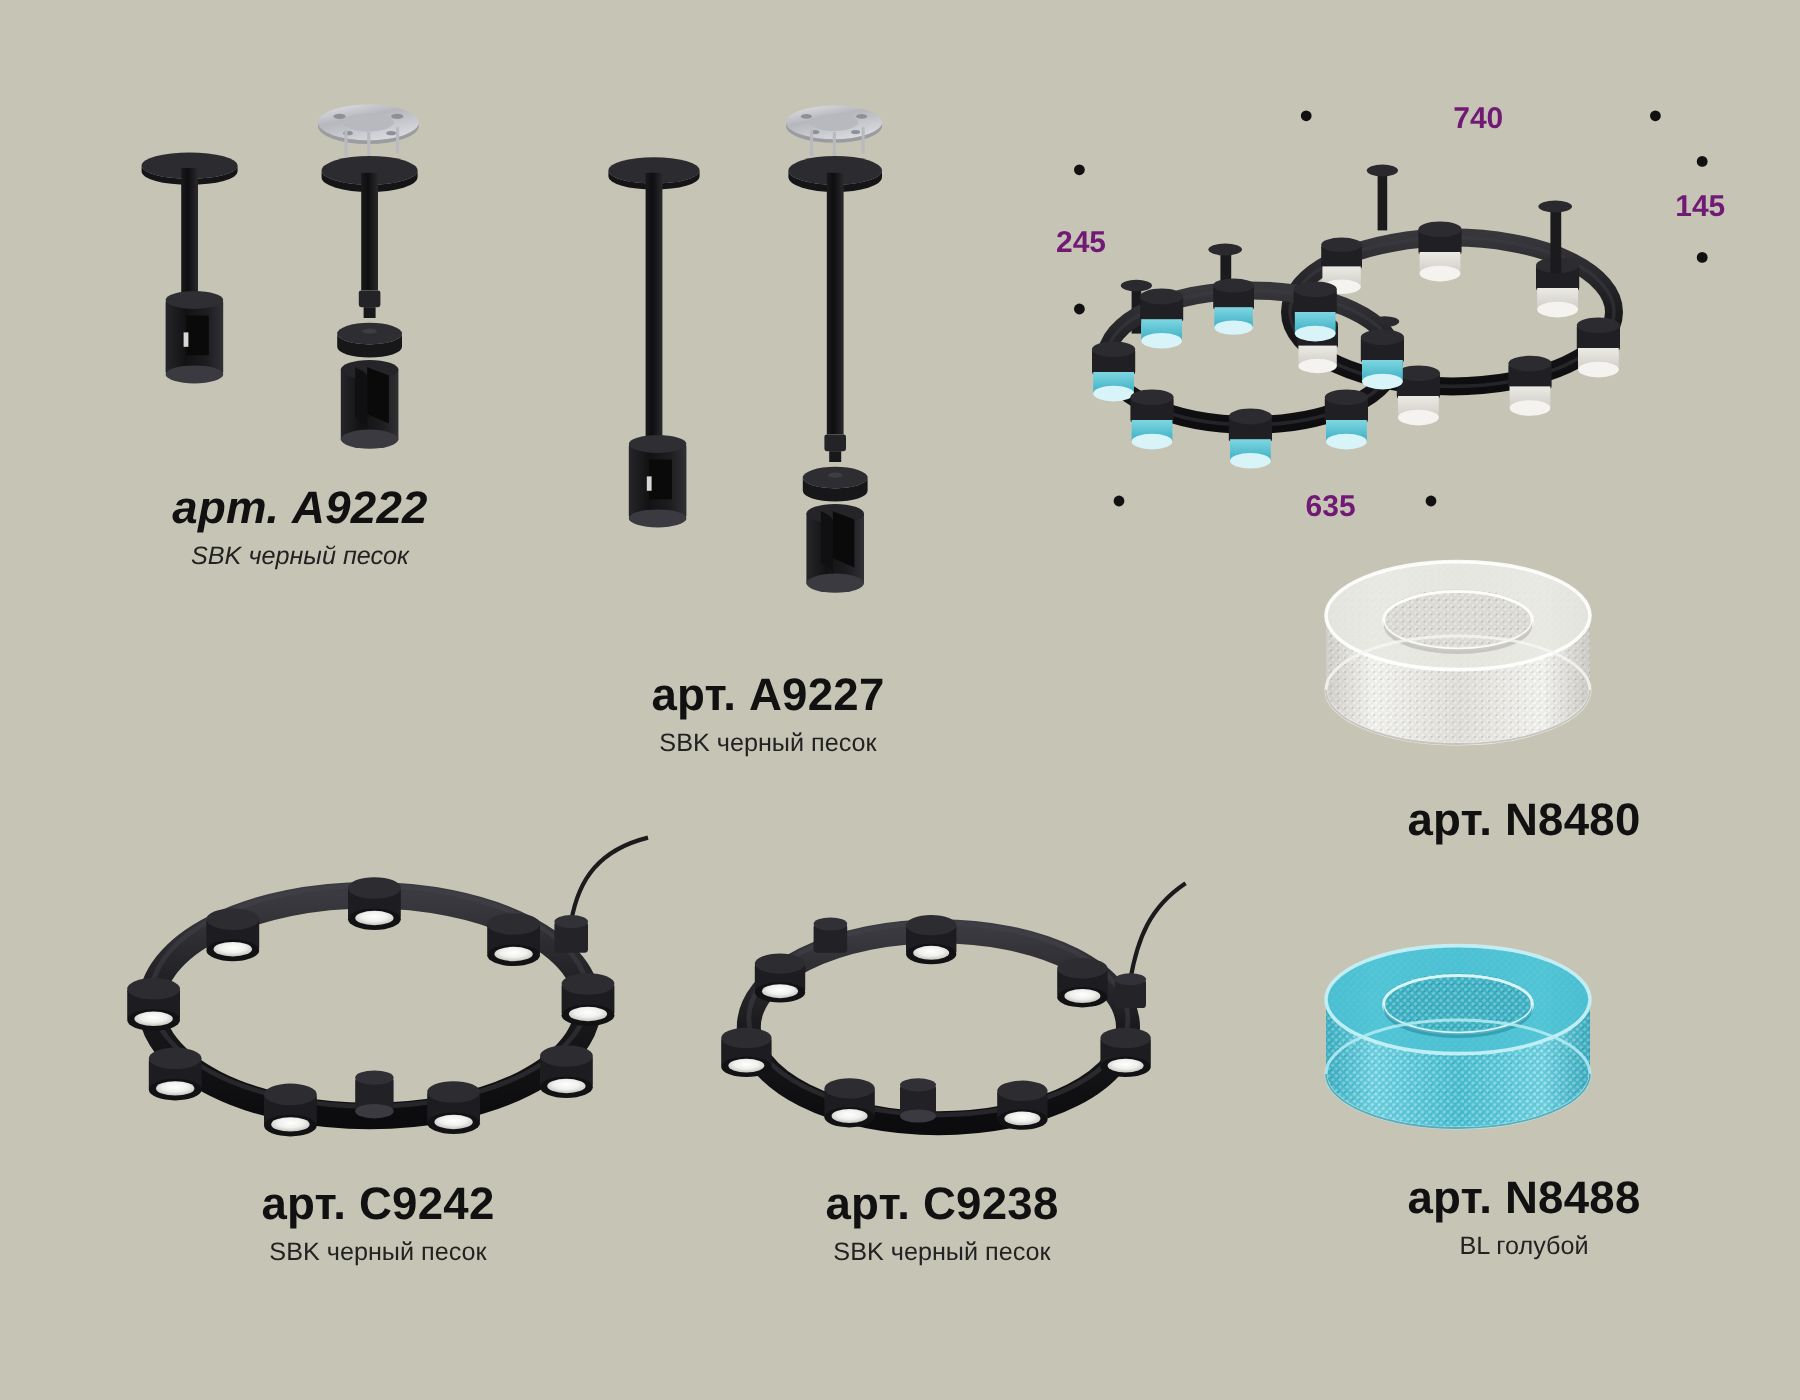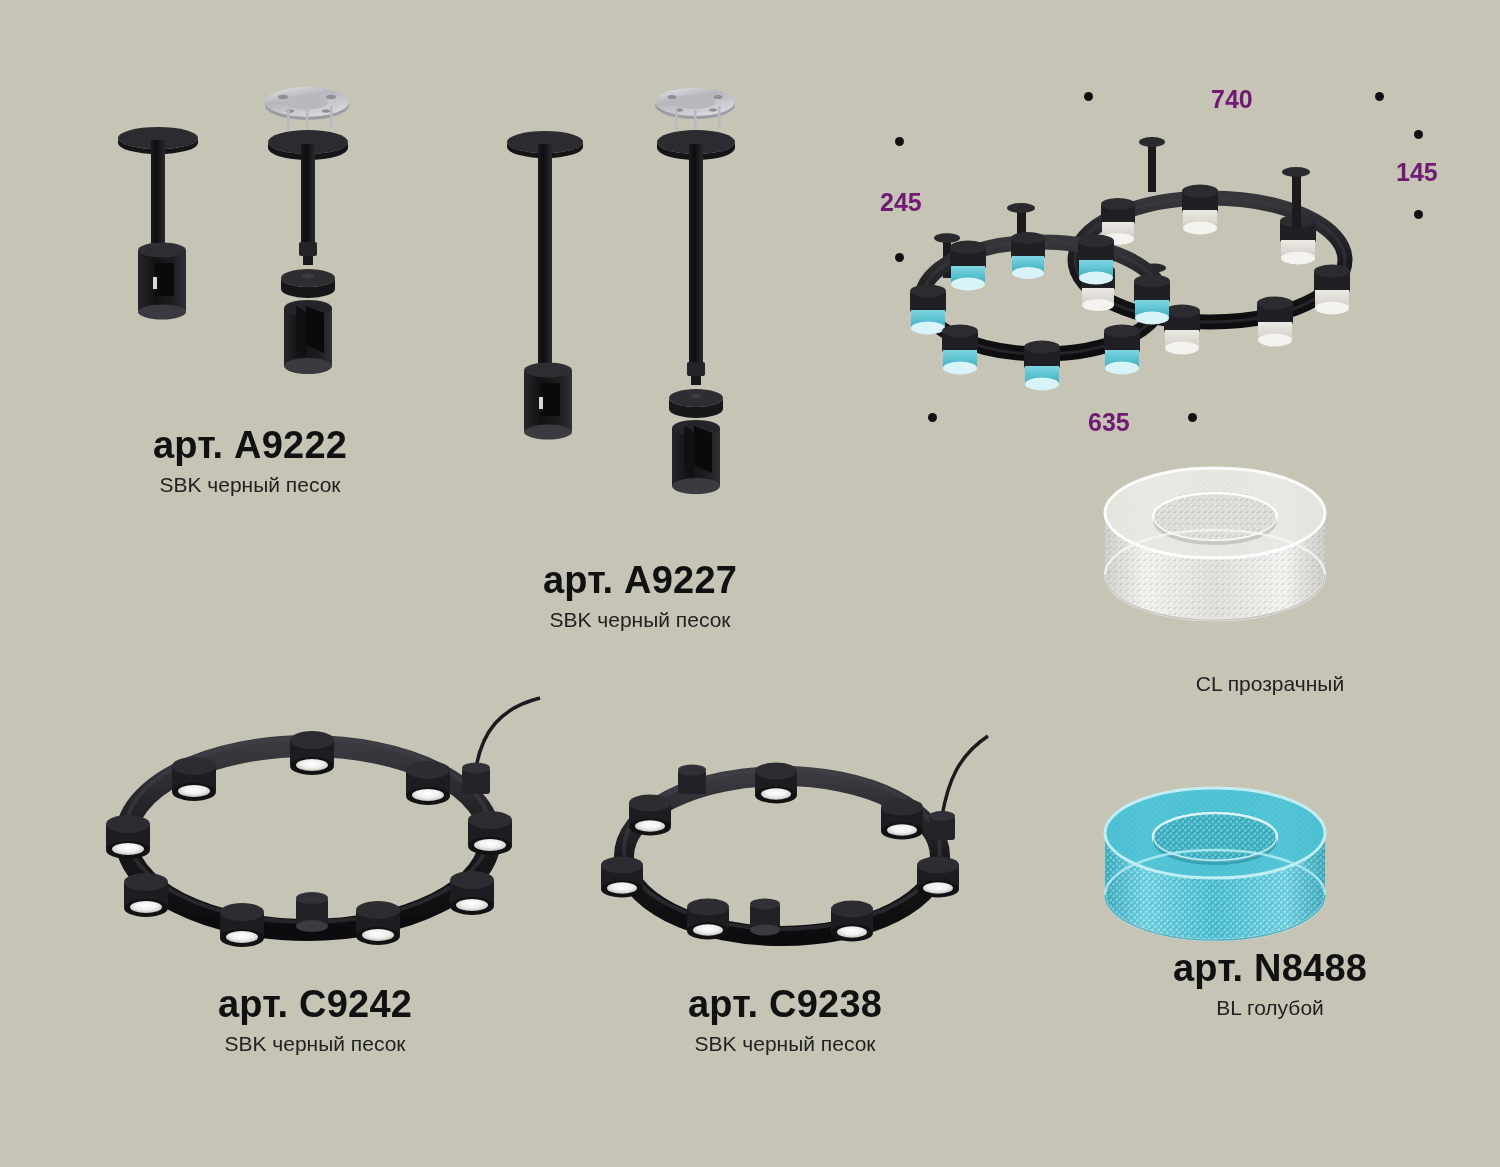--- a/index.html
+++ b/index.html
@@ -103,21 +103,21 @@
       <g>
         <path d="M184,238 h48 v58 h-48 z" fill="url(#blkCyl)"></path>
         <ellipse cx="208" cy="238" rx="24" ry="8" fill="#242429"></ellipse>
         <ellipse cx="208" cy="296" rx="24" ry="8" fill="#3a3a40"></ellipse>
         <path d="M206,236 l18,7 v40 l-18,-8 z" fill="#0a0a0b"></path>
         <path d="M196,236 q12,5 10,10 v42 q-2,-6 -10,-9 z" fill="#101013"></path>
       </g>
     </g>
   </svg>
 
-  <div class="label" style="left:40px; top:426px; width:420px;">
+  <div class="label" style="left:40px; top:405px; width:420px;font-style:italic;">
     <div class="art">арт. A9222</div>
     <div class="fin">SBK черный песок</div>
   </div>
 
   <svg style="position:absolute; left:490px; top:80px;" width="280" height="420" viewBox="0 0 280 420">
     <g>
       <ellipse cx="55" cy="62" rx="38" ry="11" fill="#2b2b30"></ellipse>
       <path d="M17,62 a38,11 0 0,0 76,0 v5 a38,11 0 0,1 -76,0 z" fill="#151518"></path>
       <rect x="48" y="64" width="14" height="230" fill="url(#blkRod)"></rect>
       <rect x="34" y="290" width="48" height="62" rx="2" fill="url(#blkCyl)"></rect>
@@ -344,21 +344,21 @@
       <ellipse cx="145" cy="60" rx="62" ry="24" fill="url(#meshClear)" opacity="0.95"></ellipse>
       <ellipse cx="145" cy="60" rx="62" ry="24" fill="#cfcec8" opacity="0.5"></ellipse>
       <ellipse cx="145" cy="62" rx="62" ry="24" fill="none" stroke="#fcfcfa" stroke-width="2.5"></ellipse>
       <path d="M83,62 a62,24 0 0,0 124,0 v4 a62,24 0 0,1 -124,0 z" fill="#b9b8b2" opacity="0.7"></path>
       <ellipse cx="145" cy="120" rx="110" ry="45" fill="none" stroke="#f6f6f3" stroke-width="2.5" opacity="0.8"></ellipse>
       <path d="M35,120 a110,45 0 0,0 220,0" fill="none" stroke="#a8a7a1" stroke-width="1.5" opacity="0.6"></path>
     </g>
   </svg>
 
   <div class="label" style="left:1055px; top:665px; width:430px;">
-    <div class="fin">CL прозрачный</div>
+    <div class="art">арт. N8480</div>
   </div>
 
   <svg style="position:absolute; left:1070px; top:775px;" width="290" height="190" viewBox="0 0 290 190">
     <defs>
       <pattern id="meshBlue" width="6" height="6" patternUnits="userSpaceOnUse">
         <rect width="6" height="6" fill="#3fb8cb"></rect>
         <circle cx="1.6" cy="1.6" r="1.5" fill="#a9e6ef"></circle>
         <circle cx="4.6" cy="4.6" r="1.5" fill="#a9e6ef"></circle>
         <circle cx="3" cy="3" r="0.8" fill="#1f8fa4"></circle>
       </pattern>
@@ -377,21 +377,21 @@
       <ellipse cx="145" cy="58" rx="110" ry="45" fill="none" stroke="#c5f0f6" stroke-width="3" opacity="0.95"></ellipse>
       <ellipse cx="145" cy="60" rx="62" ry="24" fill="url(#meshBlue)" opacity="0.95"></ellipse>
       <ellipse cx="145" cy="60" rx="62" ry="24" fill="#2e9fb2" opacity="0.45"></ellipse>
       <ellipse cx="145" cy="62" rx="62" ry="24" fill="none" stroke="#d8f6fa" stroke-width="2.5"></ellipse>
       <path d="M83,62 a62,24 0 0,0 124,0 v4 a62,24 0 0,1 -124,0 z" fill="#2a93a6" opacity="0.7"></path>
       <ellipse cx="145" cy="120" rx="110" ry="45" fill="none" stroke="#b6ecf3" stroke-width="2.5" opacity="0.85"></ellipse>
       <path d="M35,120 a110,45 0 0,0 220,0" fill="none" stroke="#1f8598" stroke-width="1.5" opacity="0.6"></path>
     </g>
   </svg>
 
-  <div class="label" style="left:1055px; top:949px; width:430px;">
+  <div class="label" style="left:1055px; top:980px; width:430px;">
     <div class="art">арт. N8488</div>
     <div class="fin">BL голубой</div>
   </div>
 
   <svg style="position:absolute; left:90px; top:690px;" width="450" height="280" viewBox="0 0 450 280">
     <defs>
       <linearGradient id="ringC1" x1="0" y1="0" x2="0" y2="1">
         <stop offset="0%" stop-color="#3a3a40"></stop>
         <stop offset="50%" stop-color="#1a1a1d"></stop>
         <stop offset="100%" stop-color="#0c0c0e"></stop>

